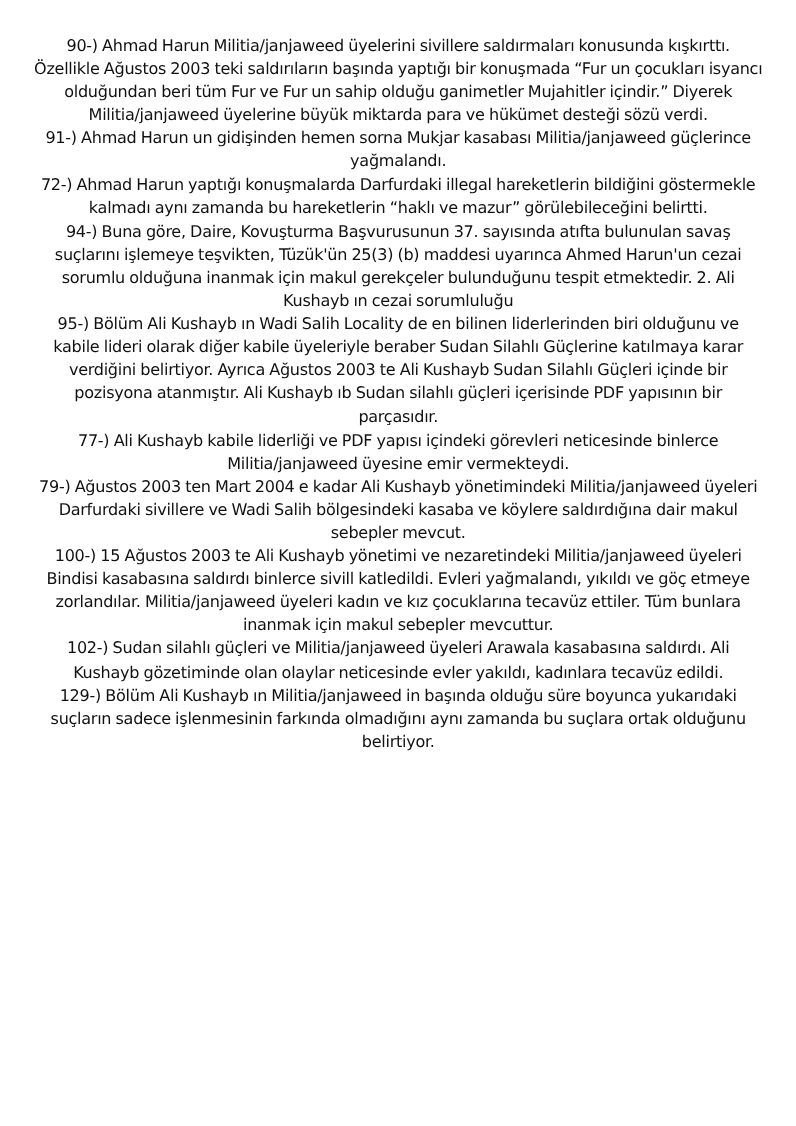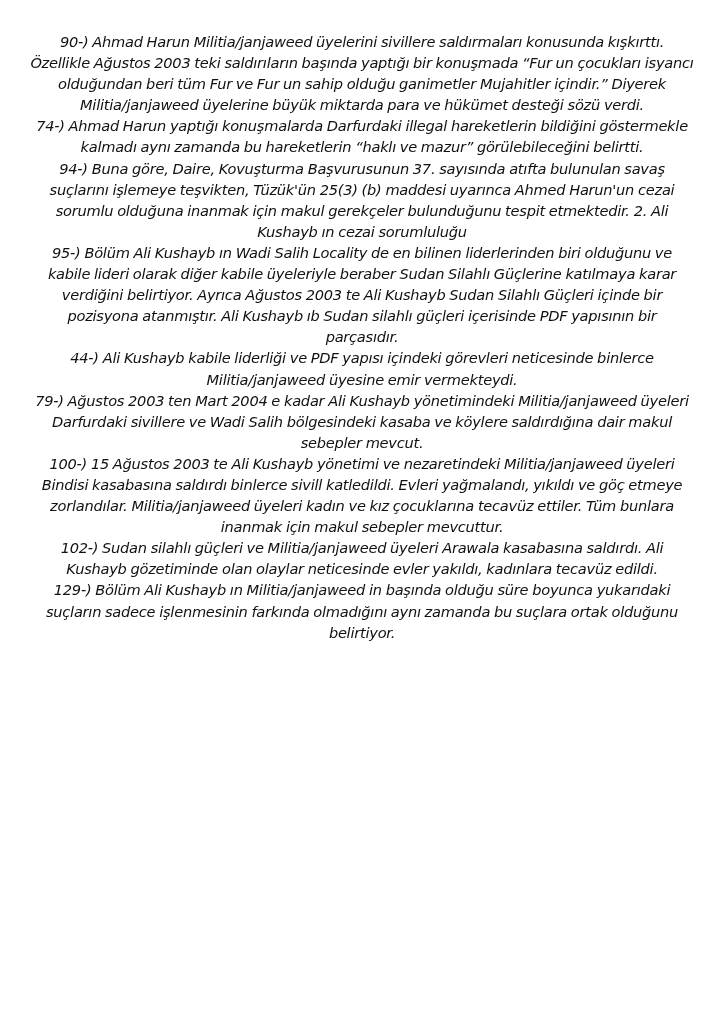--- a/index.html
+++ b/index.html
@@ -12,39 +12,39 @@
       height: 1024px;
       overflow: hidden;
       position: relative;
     }
     .page {
       position: absolute;
       left: 30px;
       top: 31px;
       width: 664px;
       font-family: "DejaVu Sans", sans-serif;
-      font-style: italic;
       font-size: 14.6px;
       line-height: 21.1px;
       color: #111111;
       text-align: center;
       letter-spacing: -0.25px;
       word-spacing: -0.5px;
     }
     .para {
       margin: 0;
       padding: 0;
     }
   </style>
 </head>
 <body>
 
 <div class="page">
   <p class="para">90-) Ahmad Harun Militia/janjaweed üyelerini sivillere saldırmaları konusunda kışkırttı. Özellikle Ağustos 2003 teki saldırıların başında yaptığı bir konuşmada “Fur un çocukları isyancı olduğundan beri tüm Fur ve Fur un sahip olduğu ganimetler Mujahitler içindir.” Diyerek Militia/janjaweed üyelerine büyük miktarda para ve hükümet desteği sözü verdi.</p>
-  <p class="para">74-) Ahmad Harun yaptığı konuşmalarda Darfurdaki illegal hareketlerin bildiğini göstermekle kalmadı aynı zamanda bu hareketlerin “haklı ve mazur” görülebileceğini belirtti.</p>
+  <p class="para">91-) Ahmad Harun un gidişinden hemen sorna Mukjar kasabası Militia/janjaweed güçlerince yağmalandı.</p>
+  <p class="para">72-) Ahmad Harun yaptığı konuşmalarda Darfurdaki illegal hareketlerin bildiğini göstermekle kalmadı aynı zamanda bu hareketlerin “haklı ve mazur” görülebileceğini belirtti.</p>
   <p class="para">94-) Buna göre, Daire, Kovuşturma Başvurusunun 37. sayısında atıfta bulunulan savaş suçlarını işlemeye teşvikten, Tüzük'ün 25(3) (b) maddesi uyarınca Ahmed Harun'un cezai sorumlu olduğuna inanmak için makul gerekçeler bulunduğunu tespit etmektedir. 2. Ali Kushayb ın cezai sorumluluğu</p>
   <p class="para">95-) Bölüm Ali Kushayb ın Wadi Salih Locality de en bilinen liderlerinden biri olduğunu ve kabile lideri olarak diğer kabile üyeleriyle beraber Sudan Silahlı Güçlerine katılmaya karar verdiğini belirtiyor. Ayrıca Ağustos 2003 te Ali Kushayb Sudan Silahlı Güçleri içinde bir pozisyona atanmıştır. Ali Kushayb ıb Sudan silahlı güçleri içerisinde PDF yapısının bir parçasıdır.</p>
-  <p class="para">44-) Ali Kushayb kabile liderliği ve PDF yapısı içindeki görevleri neticesinde binlerce Militia/janjaweed üyesine emir vermekteydi.</p>
+  <p class="para">77-) Ali Kushayb kabile liderliği ve PDF yapısı içindeki görevleri neticesinde binlerce Militia/janjaweed üyesine emir vermekteydi.</p>
   <p class="para">79-) Ağustos 2003 ten Mart 2004 e kadar Ali Kushayb yönetimindeki Militia/janjaweed üyeleri Darfurdaki sivillere ve Wadi Salih bölgesindeki kasaba ve köylere saldırdığına dair makul sebepler mevcut.</p>
   <p class="para">100-) 15 Ağustos 2003 te Ali Kushayb yönetimi ve nezaretindeki Militia/janjaweed üyeleri Bindisi kasabasına saldırdı binlerce sivill katledildi. Evleri yağmalandı, yıkıldı ve göç etmeye zorlandılar. Militia/janjaweed üyeleri kadın ve kız çocuklarına tecavüz ettiler. Tüm bunlara inanmak için makul sebepler mevcuttur.</p>
   <p class="para">102-) Sudan silahlı güçleri ve Militia/janjaweed üyeleri Arawala kasabasına saldırdı. Ali Kushayb gözetiminde olan olaylar neticesinde evler yakıldı, kadınlara tecavüz edildi.</p>
   <p class="para">129-) Bölüm Ali Kushayb ın Militia/janjaweed in başında olduğu süre boyunca yukarıdaki suçların sadece işlenmesinin farkında olmadığını aynı zamanda bu suçlara ortak olduğunu belirtiyor.</p>
 </div>
 
 </body></html>

